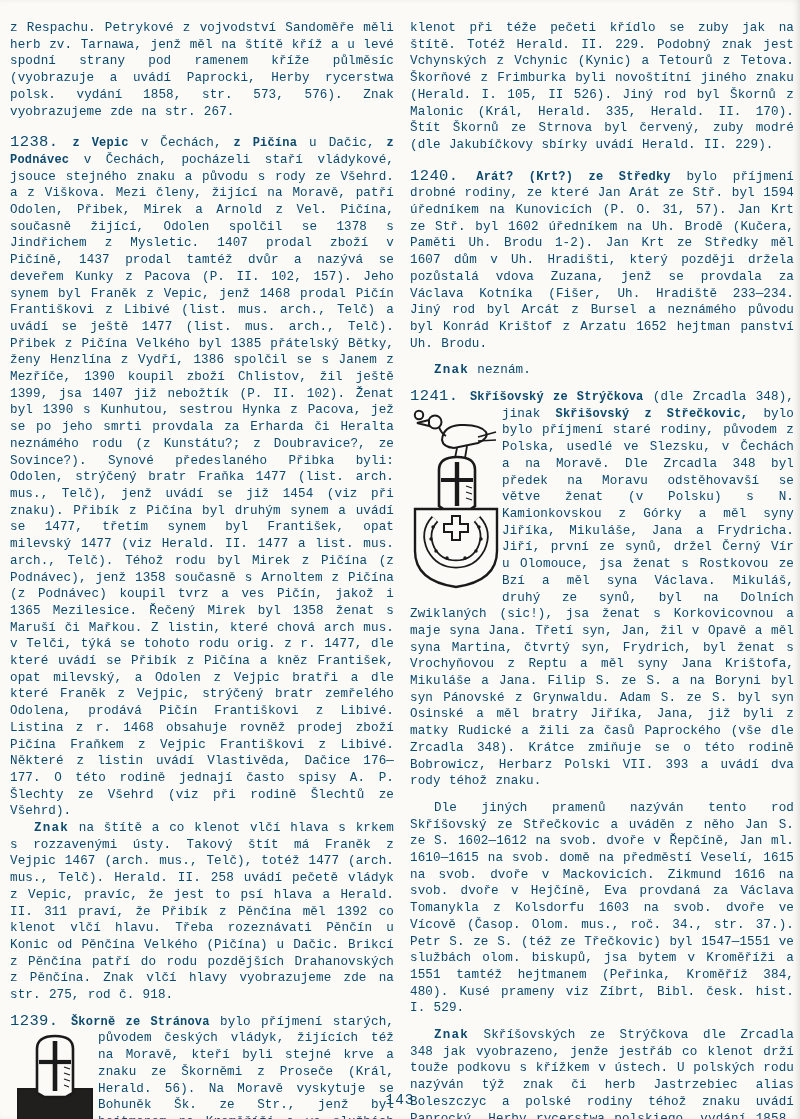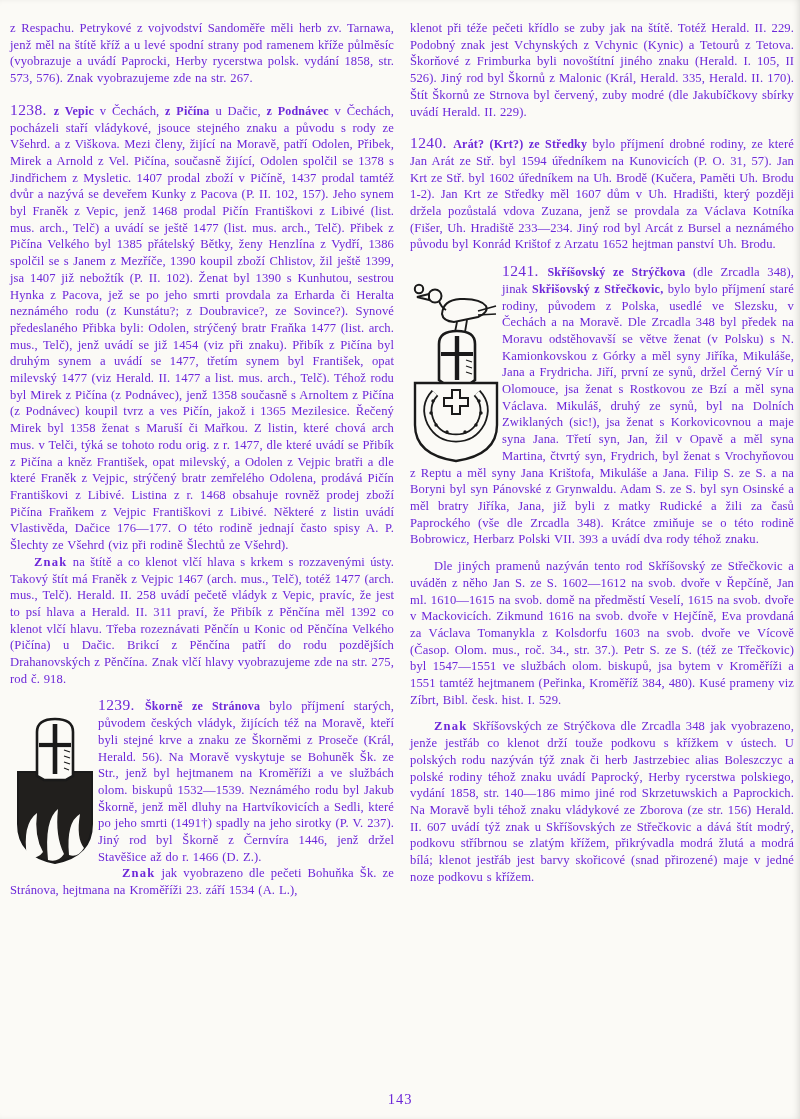--- a/index.html
+++ b/index.html
@@ -1,19 +1,19 @@
 <!DOCTYPE html>
 <html lang="cs"><head>
 <meta charset="utf-8">
 <style>
   html,body{margin:0;padding:0;background:#fbfaf6;}
   .page{
     position:relative;width:800px;height:1119px;box-sizing:border-box;
-    background:#fbfaf6;color:#6d28d9;overflow:hidden;
-    font-family:Liberation Serif, serif;
+    background:#fbfaf6;color:#0c4a6e;overflow:hidden;
+    font-family:Liberation Mono, monospace;
     padding:20px 8px 0 10px;
     box-shadow:inset -4px 0 8px -4px rgba(0,0,0,.18);
   }
   .cols{display:flex;gap:16px;}
   .col{
     flex:0 0 384px;width:384px;
     font-size:12.6px;line-height:16.7px;
     text-align:justify;hyphens:none;letter-spacing:.1px;word-spacing:.6px;
   }
   p{margin:0;}
@@ -80,20 +80,23 @@
     </div>
 
     <div class="col">
 
       <p><span>klenot při téže pečeti křídlo se zuby jak na štítě. Totéž Herald. II. 229. Podobný znak jest Vchynských z Vchynic (Kynic) a Tetourů z Tetova. Škorňové z Frimburka byli novoštítní jiného znaku (Herald. I. 105, II 526). Jiný rod byl Škornů z Malonic (Král, Herald. 335, Herald. II. 170). Štít Škornů ze Strnova byl červený, zuby modré (dle Jakubíčkovy sbírky uvádí Herald. II. 229).</span></p>
 
       <p class="gap-lg">
         <span class="enum">1240. </span><span class="ename">Arát? (Krt?) ze Středky</span><span> bylo příjmení drobné rodiny, ze které Jan Arát ze Stř. byl 1594 úředníkem na Kunovicích (P. O. 31, 57). Jan Krt ze Stř. byl 1602 úředníkem na Uh. Brodě (Kučera, Paměti Uh. Brodu 1-2). Jan Krt ze Středky měl 1607 dům v Uh. Hradišti, který později držela pozůstalá vdova Zuzana, jenž se provdala za Václava Kotníka (Fišer, Uh. Hradiště 233—234. Jiný rod byl Arcát z Bursel a neznámého původu byl Konrád Krištof z Arzatu 1652 hejtman panství Uh. Brodu.</span>
       </p>
 
+      <p class="gap-md indent">
+        <span class="znak-label">Znak</span><span> neznám.</span>
+      </p>
 
       <p class="gap-md">
         <span class="crest crest-2">
             <svg width="92" height="184" viewBox="0 0 92 184" xmlns="http://www.w3.org/2000/svg">
 
           <g fill="#fbfaf6" stroke="#1a1a1a" stroke-width="2">
             <path d="M32 34 Q33 20 50 19 Q70 18 76 26 Q79 32 68 37 L44 42 Q33 41 32 34 Z"></path>
             <path d="M68 31 L86 26 M68 35 L86 34" stroke-width="1.6"></path>
             <circle cx="25" cy="16" r="6.5"></circle>
             <path d="M19 14 L7 17 L19 20 Z"></path>

